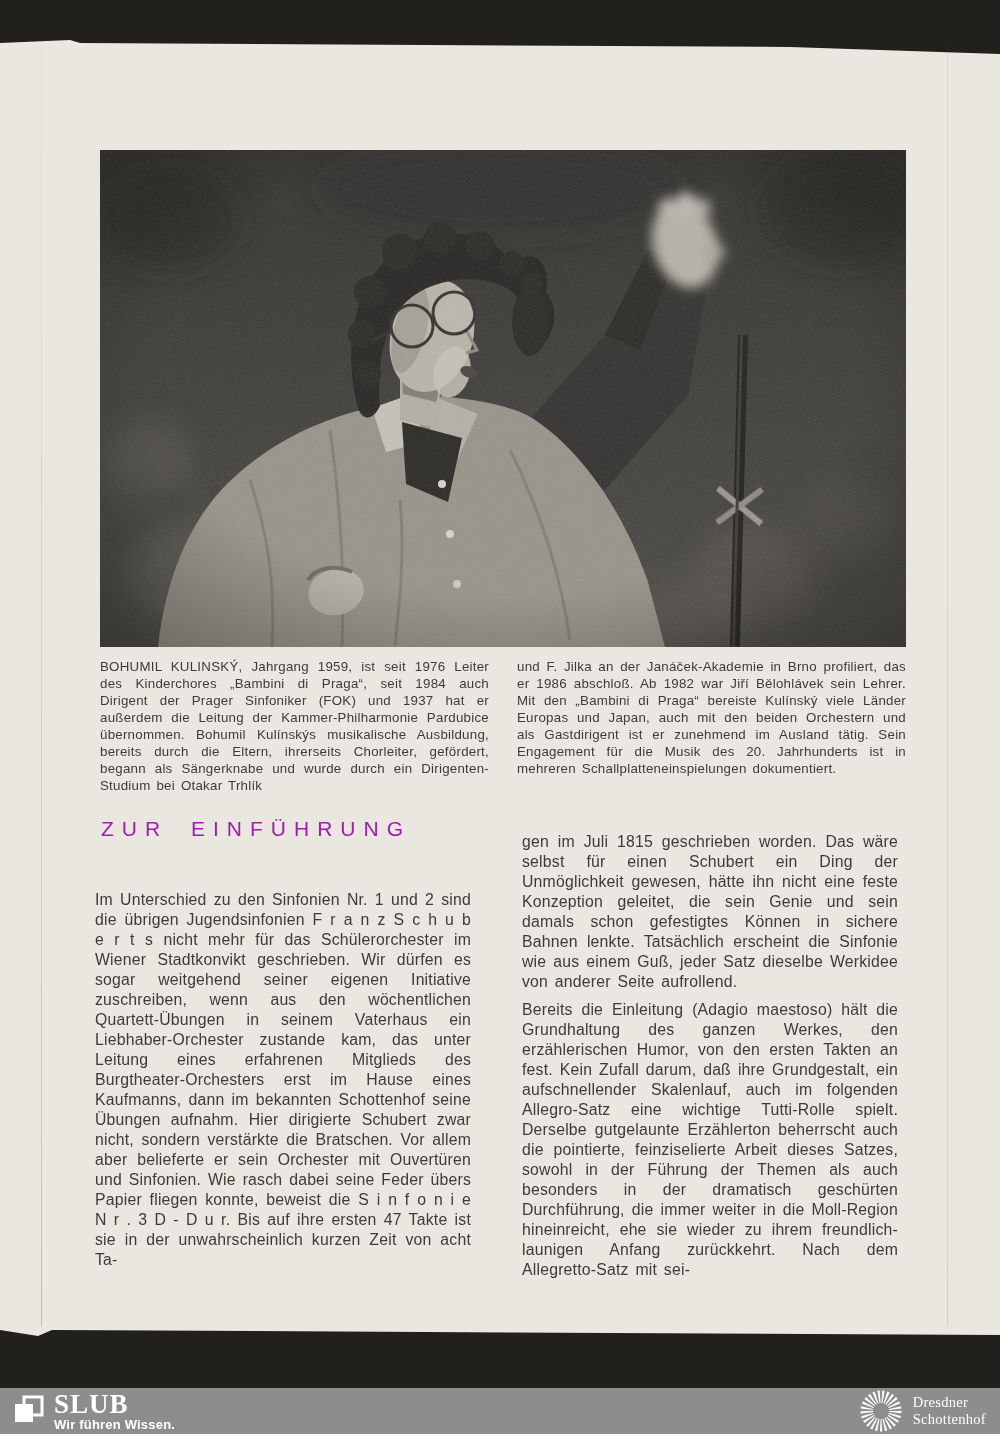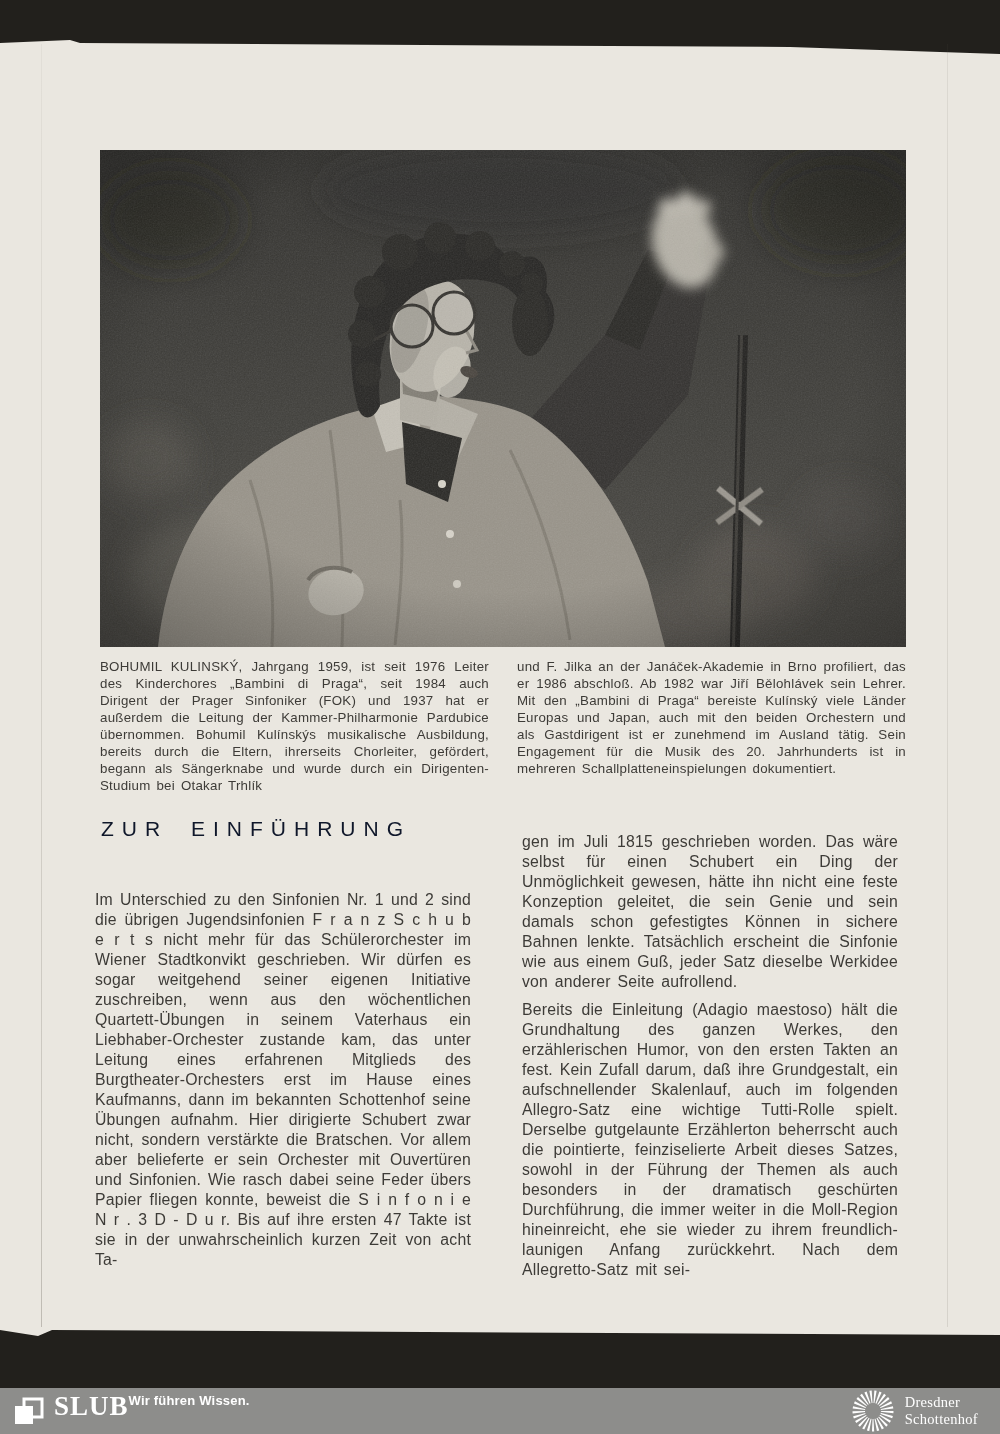--- a/index.html
+++ b/index.html
@@ -37,21 +37,21 @@
   .caption-col{
     width:390px;
     font-size:13.3px;line-height:17px;
     text-align:justify;
     color:#3d3b37;
     letter-spacing:.25px;word-spacing:2px;
   }
 
   .heading{
     position:absolute;left:101px;top:817px;
-    font-size:21px;color:#0f172a;
+    font-size:21px;color:#a21caf;
     letter-spacing:8px;word-spacing:9px;
     font-weight:normal;margin:0;
   }
 
   .body-col{
     position:absolute;width:392px;
     font-size:15.8px;line-height:20px;
     text-align:justify;
     color:#3d3b37;
     letter-spacing:.2px;word-spacing:2.2px;
@@ -61,29 +61,29 @@
   .body-col p{margin:8px;}
 
   .footer-bar{
     position:absolute;left:0;top:1388px;width:1000px;height:46px;
     background:#8d8d8b;
     display:flex;align-items:center;justify-content:space-between;
     color:#fff;
   }
   .slub-block{display:flex;align-items:flex-start;padding-left:12px;}
   .slub-icon{width:34px;height:34px;margin-top:3px;}
-  .slub-text{margin-left:8px;display:flex;flex-direction:row;}
+  .slub-text{margin-left:8px;display:flex;flex-direction:column;}
   .slub-name{
     font-family:"Liberation Serif", serif;font-weight:bold;
     font-size:27px;line-height:26px;letter-spacing:1px;
   }
   .slub-tagline{
     font-size:13px;font-weight:bold;line-height:15px;letter-spacing:.2px;
   }
-  .partner-block{display:flex;align-items:center;padding-right:22px;}
+  .partner-block{display:flex;align-items:center;padding-right:14px;}
   .burst-icon{width:44px;height:44px;margin-right:10px;}
   .partner-text{
     font-family:"Liberation Serif", serif;
     font-size:14.5px;line-height:17px;letter-spacing:.3px;
   }
 </style>
 </head>
 <body>
 
 <div class="top-band"></div>

